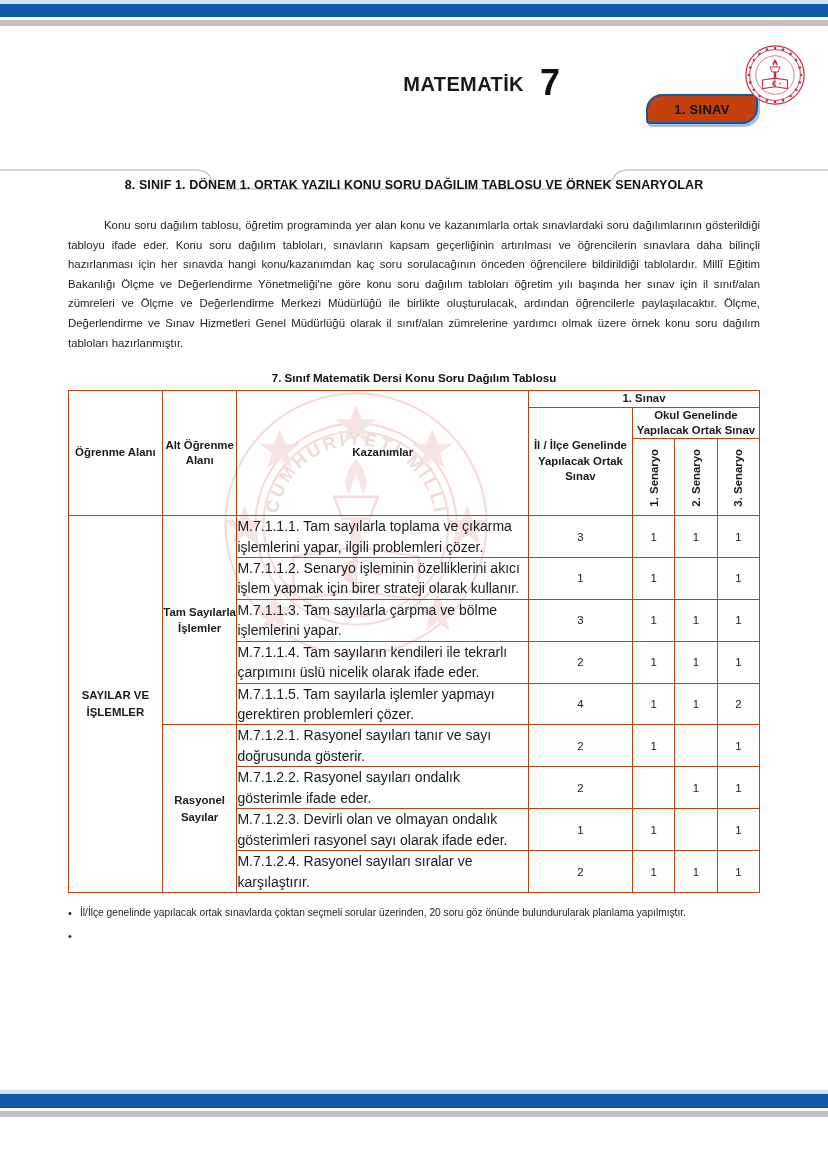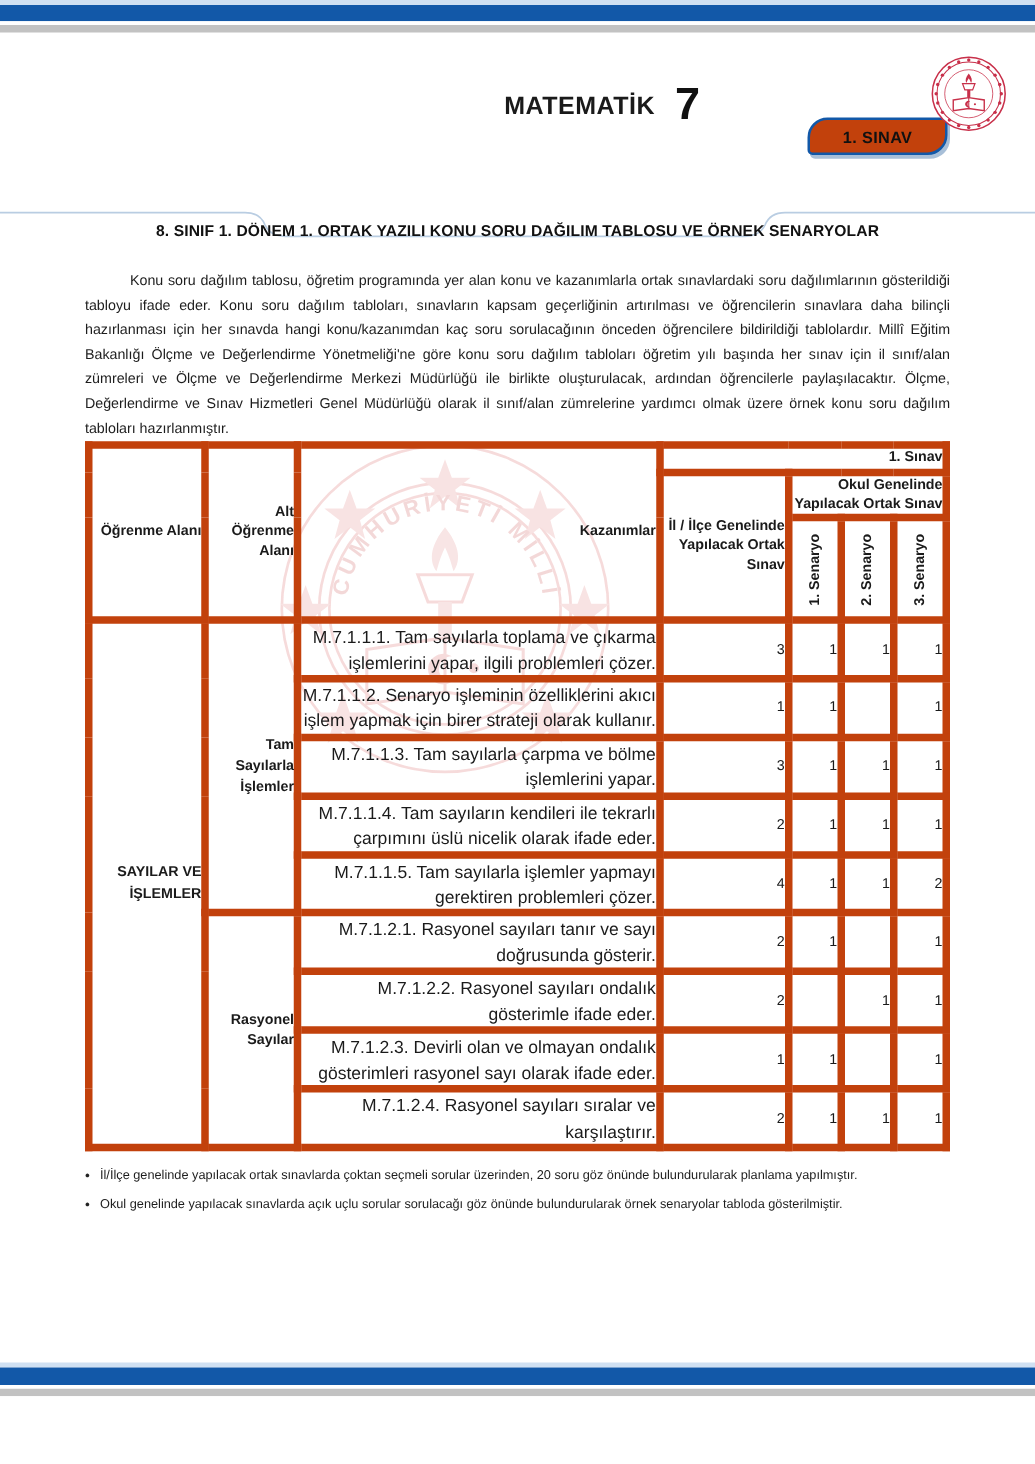--- a/index.html
+++ b/index.html
@@ -88,24 +88,23 @@
     opacity:.95; pointer-events:none; z-index:0;
   }
 
   table.sdt {
     position:relative; z-index:1;
     width:100%; border-collapse:collapse;
     background:transparent;
     font-size:11.2px;
   }
   table.sdt th, table.sdt td {
-    border:6px solid #c2410c;
+    border:1px solid #c2410c;
     padding:0;
     background:transparent;
-    text-align:right;
   }
   th.h-center {
     text-align:center; vertical-align:middle;
     font-weight:bold; font-size:11.4px; line-height:1.35;
     padding:6px 3px;
   }
   th.rot {
     vertical-align:bottom; text-align:center; padding:0;
     width:42px;
   }
@@ -217,20 +216,21 @@
     <path d="M0 4 L196 4 Q208 4 212 14 Q216 23 228 23 L596 23 Q608 23 612 14 Q616 4 628 4 L828 4" fill="none" stroke="#b9cde2" stroke-width="1.4"></path>
   </svg>
 </div>
 
 <div class="content">
 
   <h1 class="doc-title">8. SINIF 1. DÖNEM 1. ORTAK YAZILI KONU SORU DAĞILIM TABLOSU VE ÖRNEK SENARYOLAR</h1>
 
   <p class="intro">Konu soru dağılım tablosu, öğretim programında yer alan konu ve kazanımlarla ortak sınavlardaki soru dağılımlarının gösterildiği tabloyu ifade eder. Konu soru dağılım tabloları, sınavların kapsam geçerliğinin artırılması ve öğrencilerin sınavlara daha bilinçli hazırlanması için her sınavda hangi konu/kazanımdan kaç soru sorulacağının önceden öğrencilere bildirildiği tablolardır. Millî Eğitim Bakanlığı Ölçme ve Değerlendirme Yönetmeliği'ne göre konu soru dağılım tabloları öğretim yılı başında her sınav için il sınıf/alan zümreleri ve Ölçme ve Değerlendirme Merkezi Müdürlüğü ile birlikte oluşturulacak, ardından öğrencilerle paylaşılacaktır. Ölçme, Değerlendirme ve Sınav Hizmetleri Genel Müdürlüğü olarak il sınıf/alan zümrelerine yardımcı olmak üzere örnek konu soru dağılım tabloları hazırlanmıştır.</p>
 
+  <div class="table-caption">7. Sınıf Matematik Dersi Konu Soru Dağılım Tablosu</div>
 
   <div class="table-zone">
 
     <svg class="watermark" viewBox="0 0 200 200">
       <g fill="none" stroke="#f6dada" stroke-width="1.6">
         <circle cx="100" cy="100" r="96"></circle>
         <circle cx="100" cy="100" r="74"></circle>
         <circle cx="100" cy="100" r="68"></circle>
       </g>
       <g fill="#f8e2e2">
@@ -361,21 +361,20 @@
     </table>
   </div>
 
   <div class="notes">
     <div class="note-row">
       <div class="note-bullet">•</div>
       <div class="note-text">İl/İlçe genelinde yapılacak ortak sınavlarda çoktan seçmeli sorular üzerinden, 20 soru göz önünde bulundurularak planlama yapılmıştır.</div>
     </div>
     <div class="note-row">
       <div class="note-bullet">•</div>
-      <div class="note-text">Okul genelinde yapılacak sınavlarda açık uçlu sorular sorulacağı göz önünde bulundurularak örnek senaryolar tabloda gösterilmiştir.</div>
     </div>
   </div>
 </div>
 
 <div class="bottombar-wrap">
   <div class="bb-lightblue"></div>
   <div class="bb-blue"></div>
   <div class="bb-white"></div>
   <div class="bb-gray"></div>
   <div class="bb-pad"></div>

